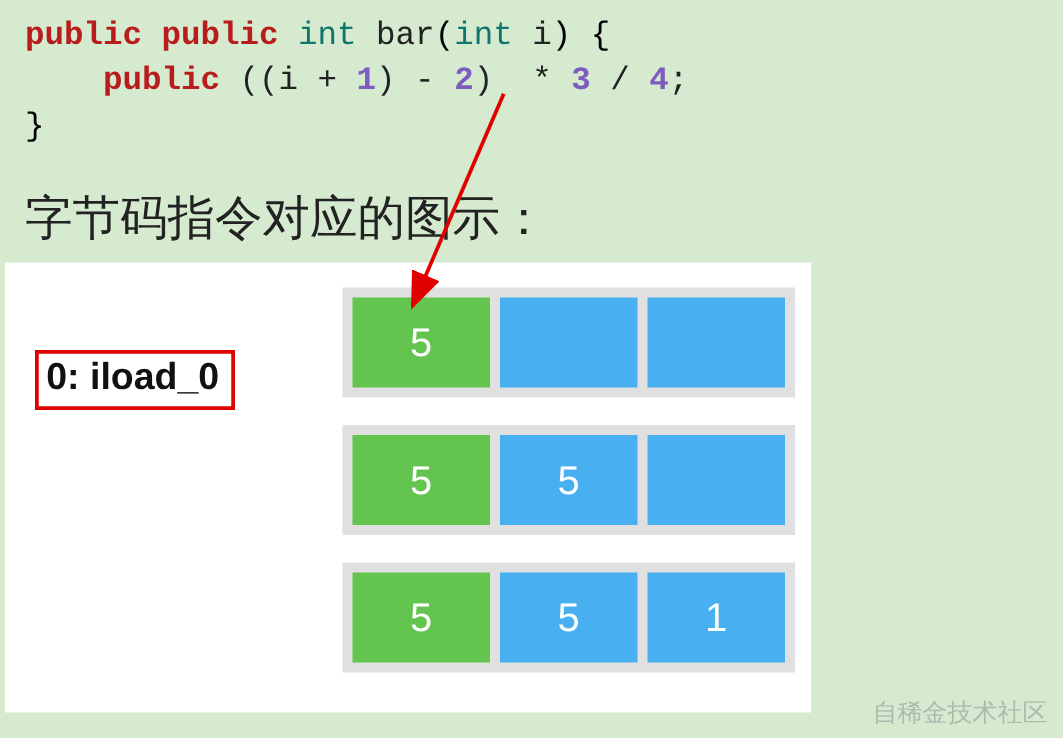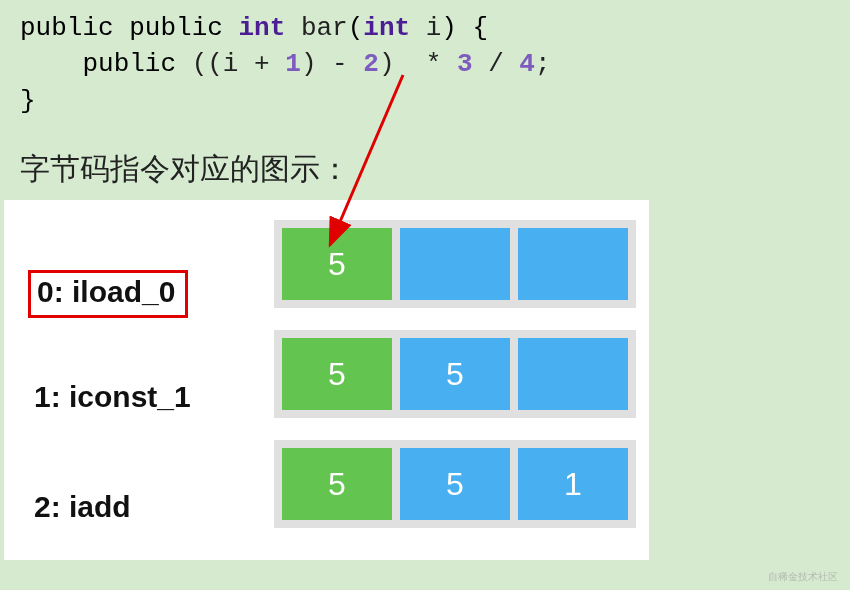--- a/index.html
+++ b/index.html
@@ -13,27 +13,27 @@
     position: relative;
     overflow: hidden;
   }
   .code-block {
     padding: 10px 20px 0 20px;
     font-family: "Consolas", "Courier New", monospace;
     font-size: 26px;
     line-height: 1.4;
     white-space: pre;
   }
-  .kw { color: #000000; font-weight: normal; }
-  .typ { color: #4c1d95; font-weight: bold; }
+  .kw { color: #b91c1c; font-weight: bold; }
+  .typ { color: #0f766e; font-weight: normal; }
   .fn { color: #222; font-weight: 400; }
   .num { color: #7d5bbf; font-weight: bold; }
   .pl { color: #222; }
   .caption {
-    font-size: 30px;
+    font-size: 38px;
     color: #222;
     padding: 30px 0 10px 20px;
   }
   .diagram-area {
     background: #ffffff;
     margin: 0 0 0 4px;
     width: 645px;
     height: 360px;
     position: relative;
     padding-top: 8px;
@@ -72,39 +72,37 @@
   .blue { background: #48b0f0; }
   .arrow-svg {
     position: absolute;
     left: 0; top: 0;
     pointer-events: none;
   }
   .watermark {
     position: absolute;
     right: 12px;
     bottom: 6px;
-    font-size: 10px;
+    font-size: 20px;
     color: #999;
     opacity: 0.6;
   }
 </style>
 </head>
 <body>
 
 <div class="code-block"><span class="kw">public</span> <span class="kw">public</span> <span class="typ">int</span> <span class="fn">bar</span>(<span class="typ">int</span> <span class="pl">i</span>) {
     <span class="kw">public</span> <span class="pl">((i + </span><span class="num">1</span><span class="pl">) - </span><span class="num">2</span><span class="pl">)  * </span><span class="num">3</span><span class="pl"> / </span><span class="num">4</span><span class="pl">;</span>
 }</div>
 
 <div class="caption">字节码指令对应的图示：</div>
 
 <div class="diagram-area">
 
   <div class="instruction ins-0">0: iload_0</div>
-  <div class="instruction ins-1">1: iconst_1</div>
-  <div class="instruction ins-2">2: iadd</div>
 
   <div class="stack-row row-0">
     <div class="cell green">5</div>
     <div class="cell blue"></div>
     <div class="cell blue"></div>
   </div>
   <div class="stack-row row-1">
     <div class="cell green">5</div>
     <div class="cell blue">5</div>
     <div class="cell blue"></div>

